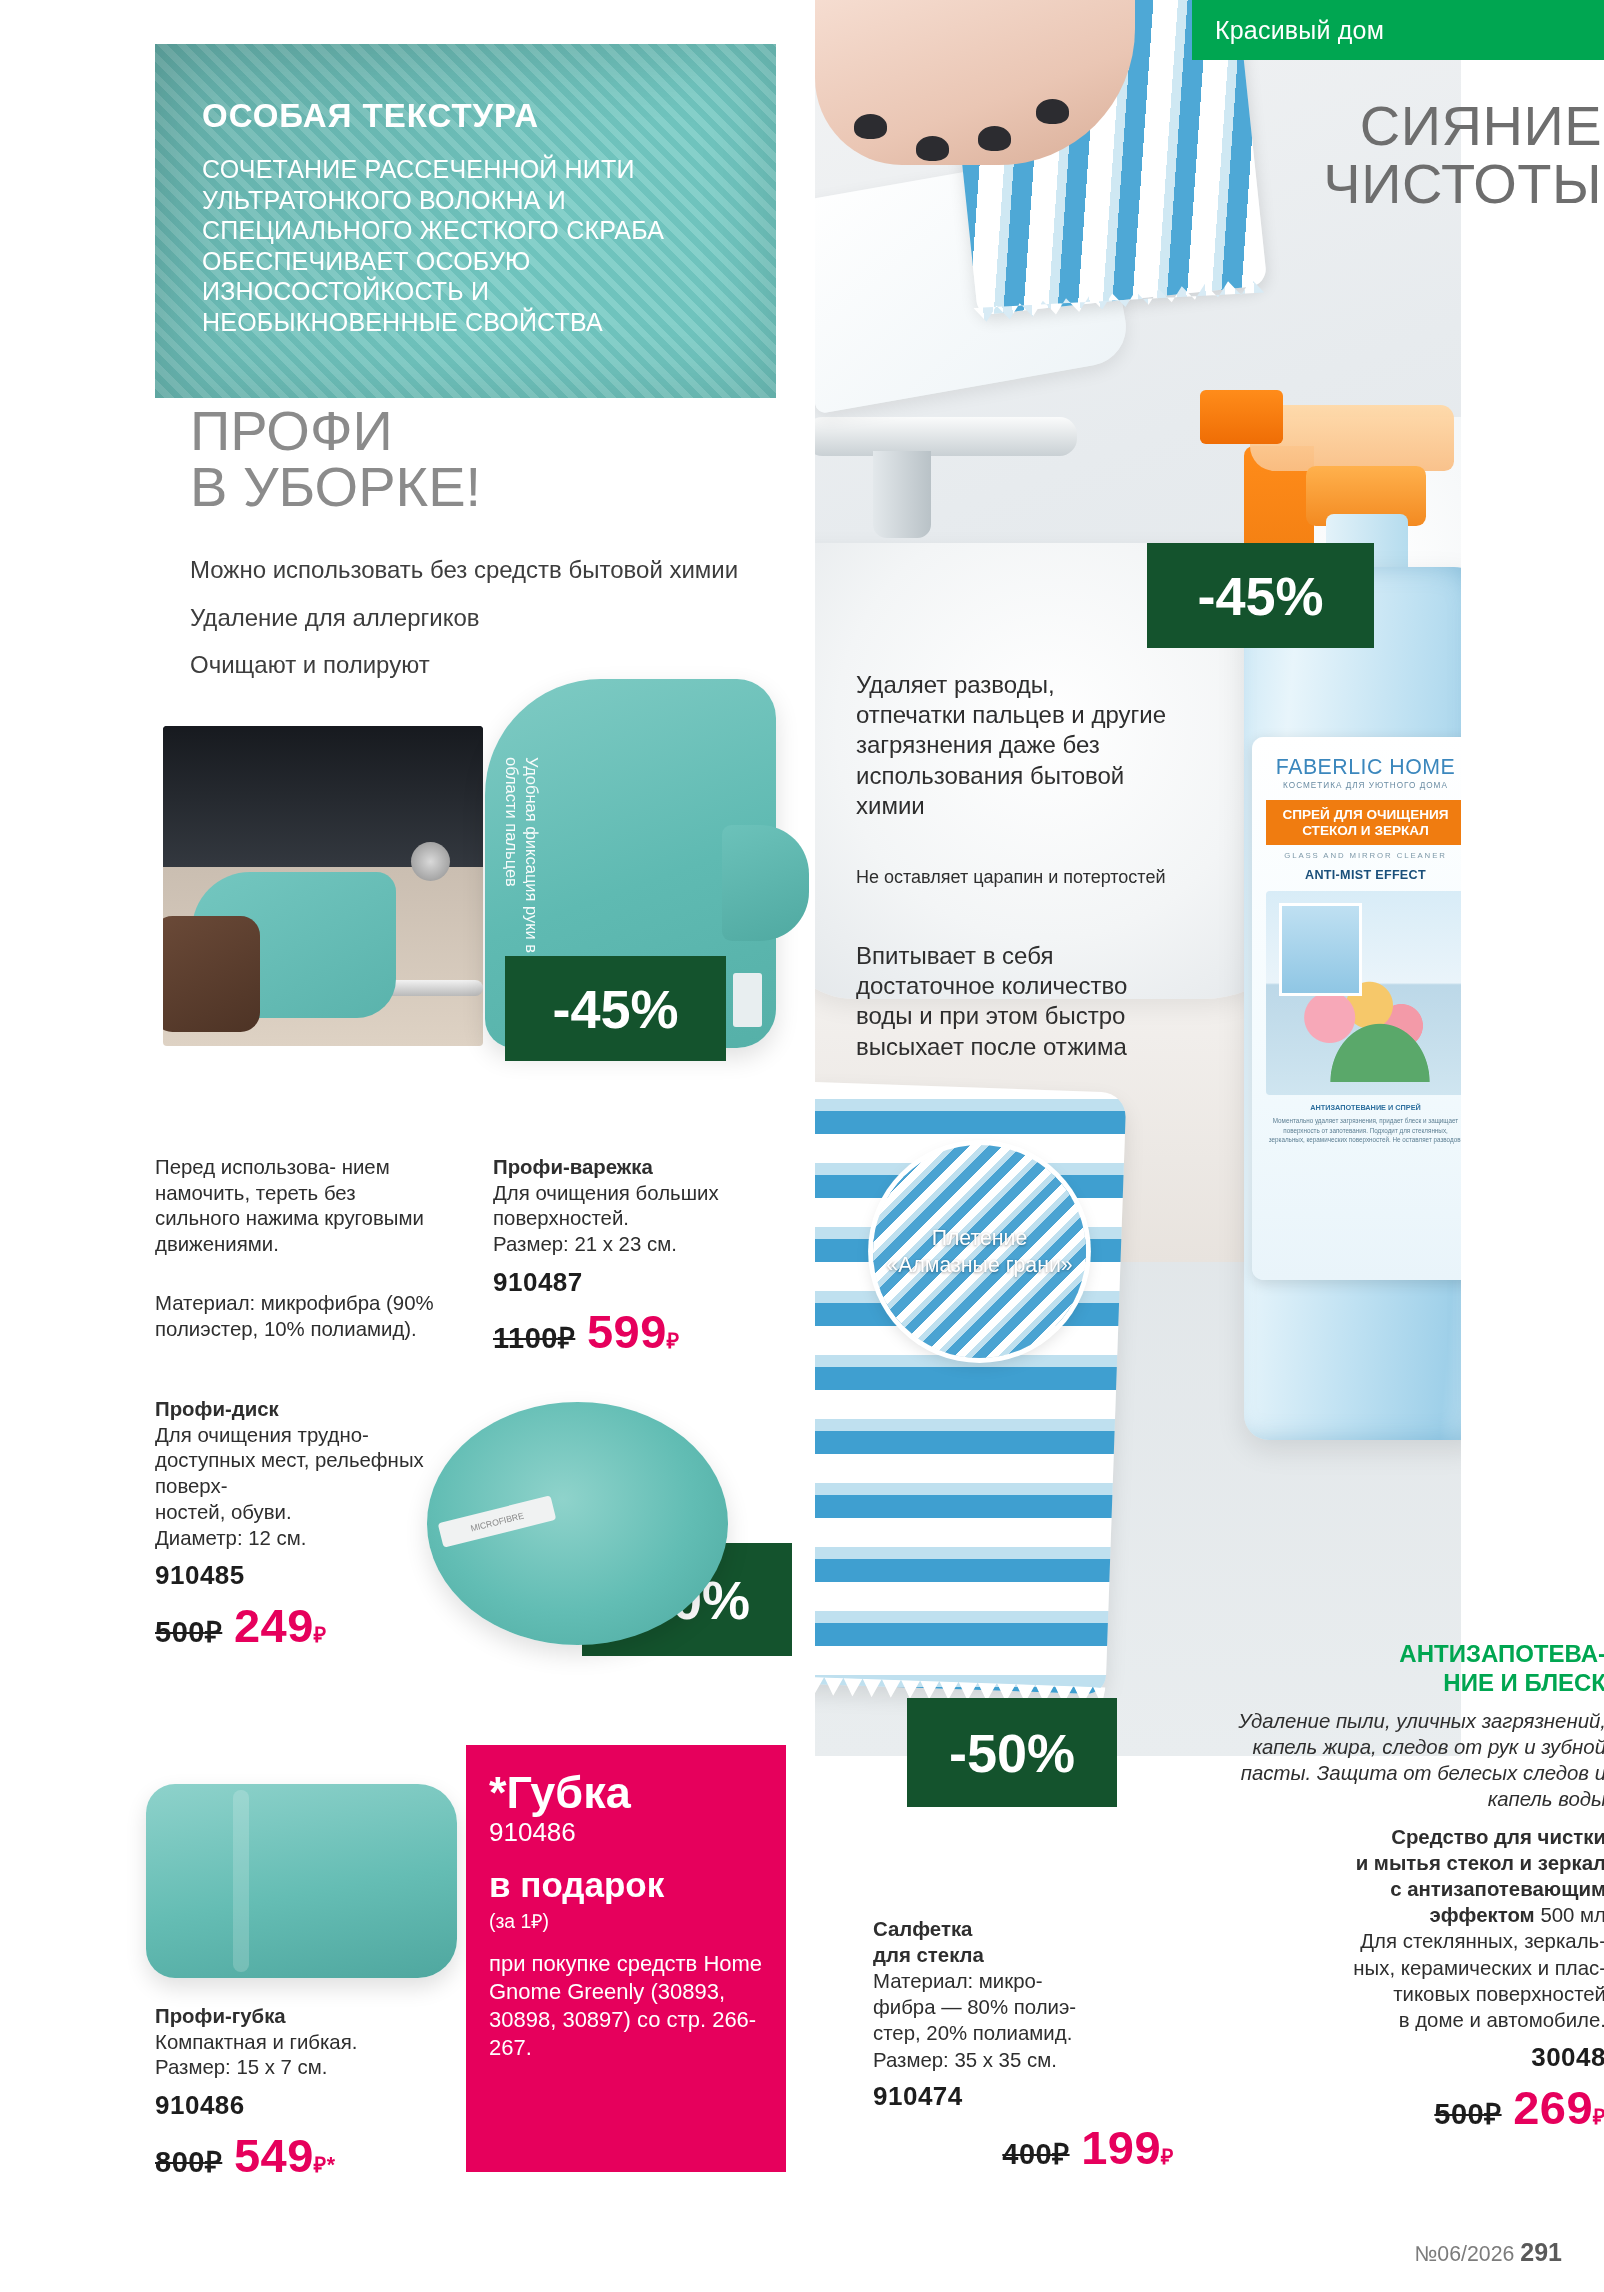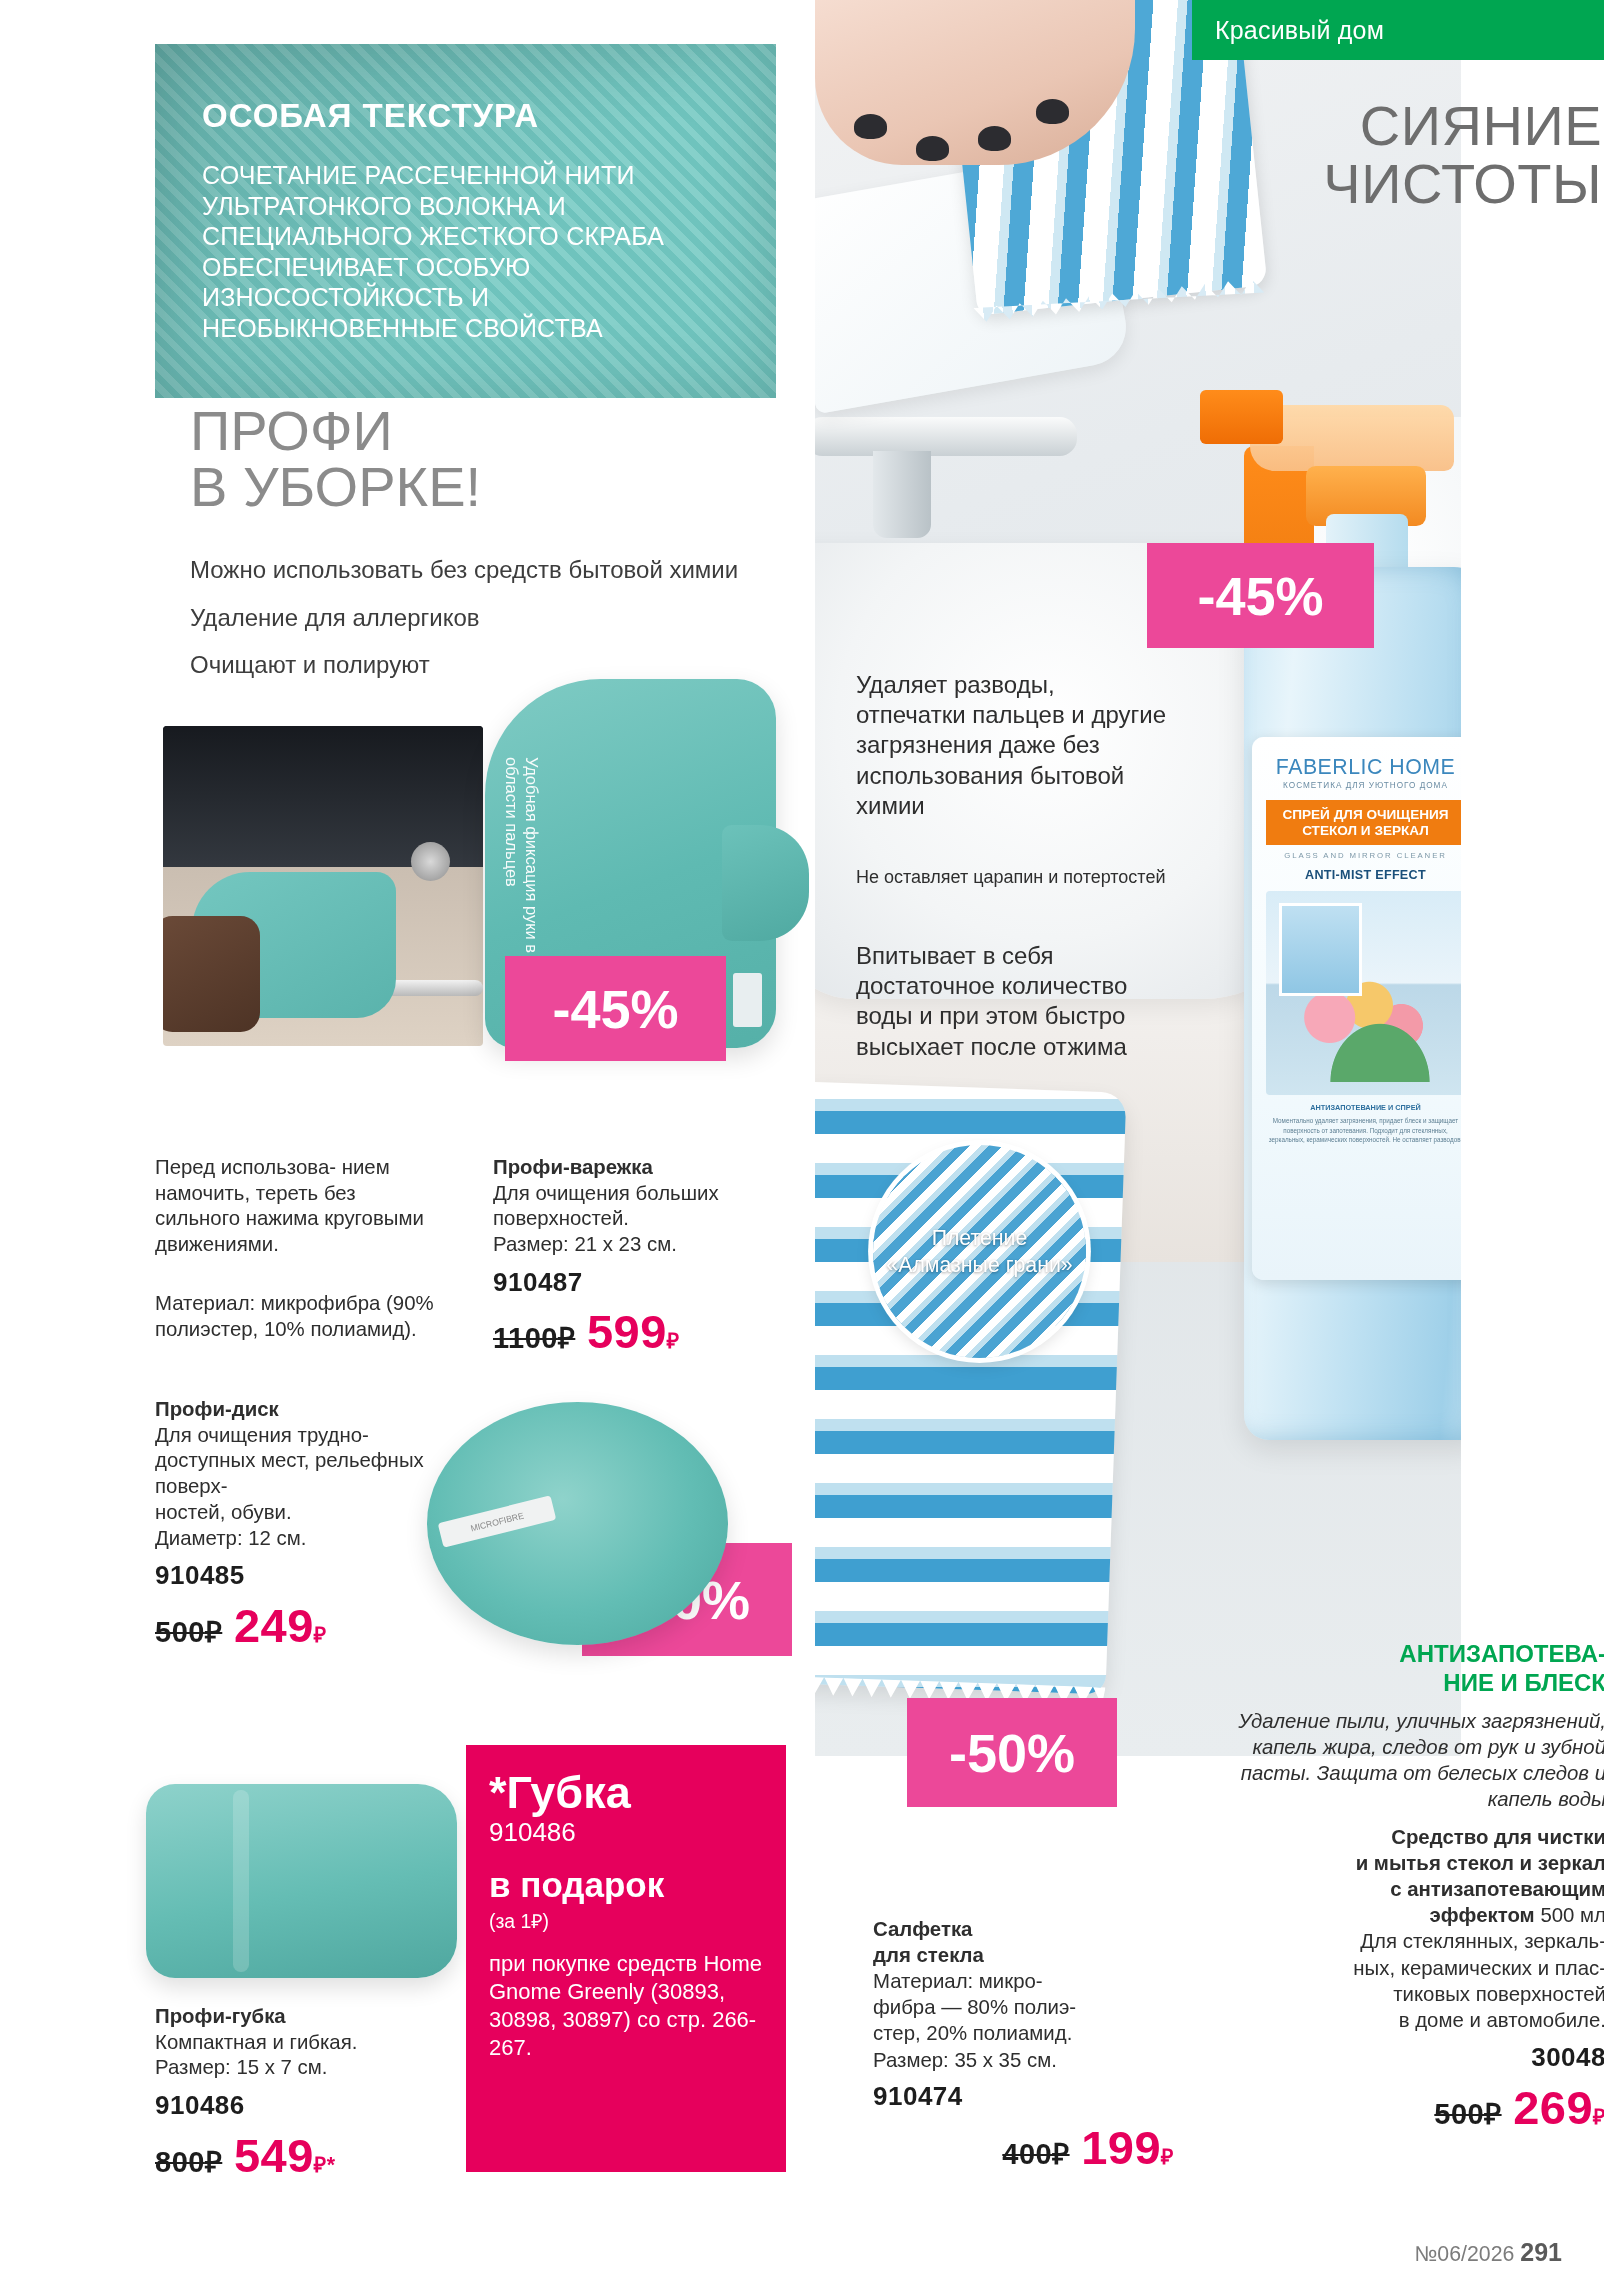--- a/index.html
+++ b/index.html
@@ -173,21 +173,21 @@
   .texture-box {
     position:absolute; left:155px; top:44px; width:621px; height:354px;
     background:
       linear-gradient(135deg, rgba(0,0,0,.12), rgba(0,0,0,0) 60%),
       repeating-linear-gradient(45deg, #6fc3bd 0 6.8px, #86d0ca 6.8px 13.6px),
       #74c6c0;
     box-shadow: inset 0 0 78px rgba(0,0,0,.15);
     padding: 53px 39px 0 47px;
     color:#fff;
   }
-  .texture-box h2 { font-size:33px; letter-spacing:1px; font-weight:700; margin-bottom:25px; }
+  .texture-box h2 { font-size:33px; letter-spacing:1px; font-weight:700; margin-bottom:19px; }
   .texture-box p { font-size:25px; line-height:1.22; letter-spacing:0.2px; }
 
   .profi-title {
     position:absolute; left:190px; top:403px; width:602px;
     color:#8b8b8b; font-size:56px; line-height:1.0; font-weight:400;
   }
   .bullets {
     position:absolute; left:190px; top:555px; width:582px;
     color:#3d3d3d; font-size:24px; line-height:1.25;
   }
@@ -231,21 +231,21 @@
     position:absolute; left:56px; top:78px; color:#ffffff; font-size:16.5px;
     transform: rotate(90deg); transform-origin: left top; line-height:1.2; opacity:.95;
   }
   .mitt-big .tag {
     position:absolute; right:13.6px; bottom:21.3px; width:29px; height:54px;
     background:#e8eef0; border-radius:2.9px;
   }
 
   
   .badge {
-    position:absolute; background:#ec4899; color:#fff; font-weight:700;
+    position:absolute; background:#14532d; color:#fff; font-weight:700;
     display:flex; align-items:center; justify-content:center;
   }
   .b1 { left:505px; top:956px; width:221px; height:105px; font-size:54px; }
   .b2 { left:1147px; top:543px; width:227px; height:105px; font-size:54px; }
   .b3 { left:582px; top:1543px; width:210px; height:113px; font-size:54px; }
   .b4 { left:907px; top:1698px; width:210px; height:109px; font-size:54px; }
 
   
   .tb { position:absolute; color:#2e2e2e; font-size:20.4px; line-height:1.26; }
   .tb b { font-weight:700; }

